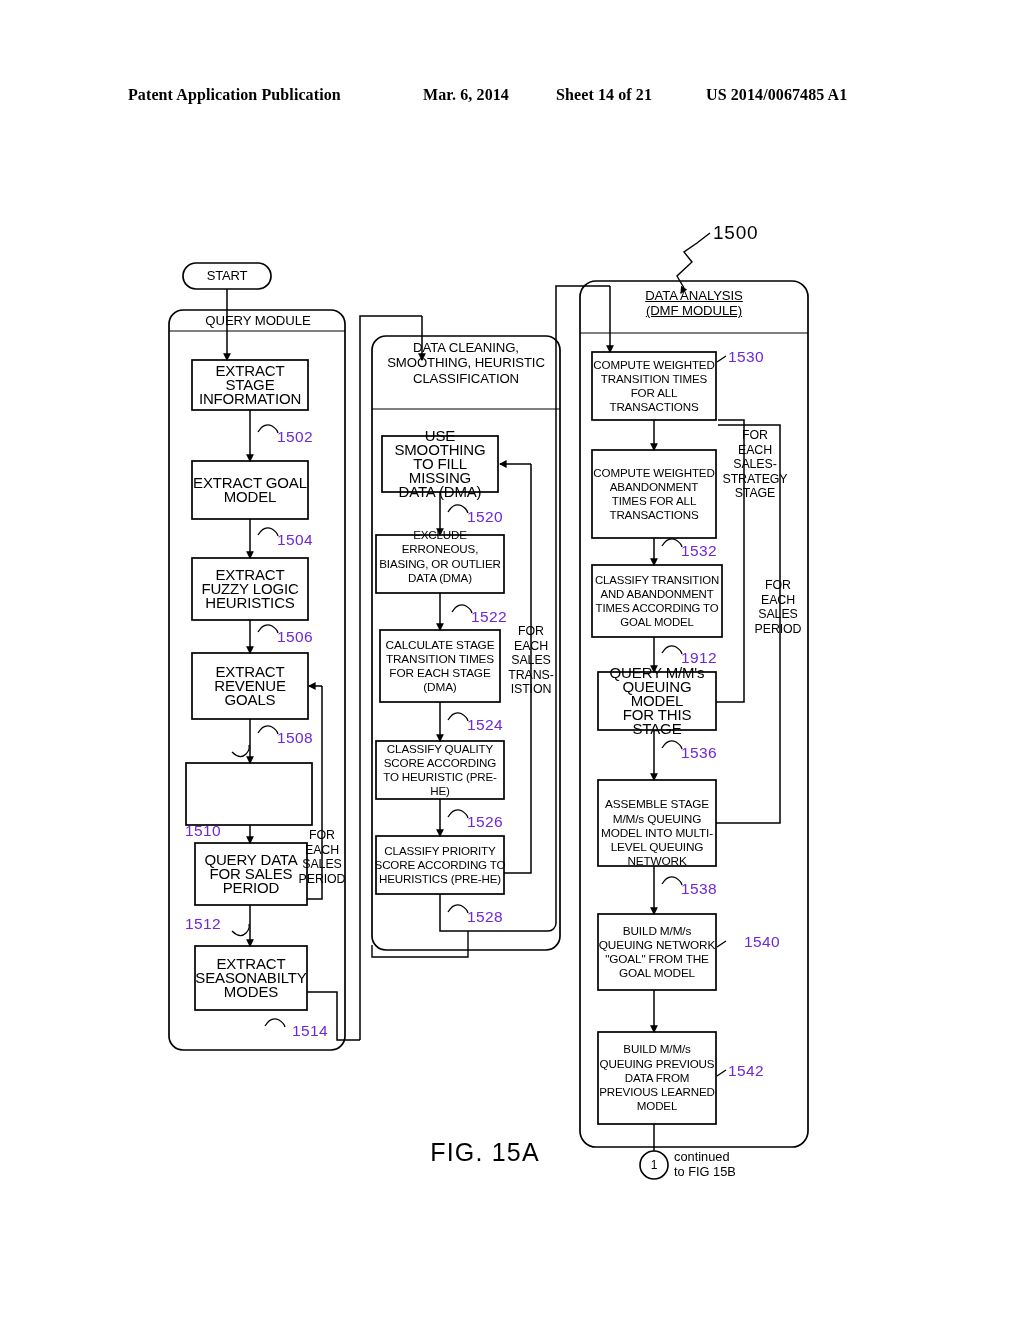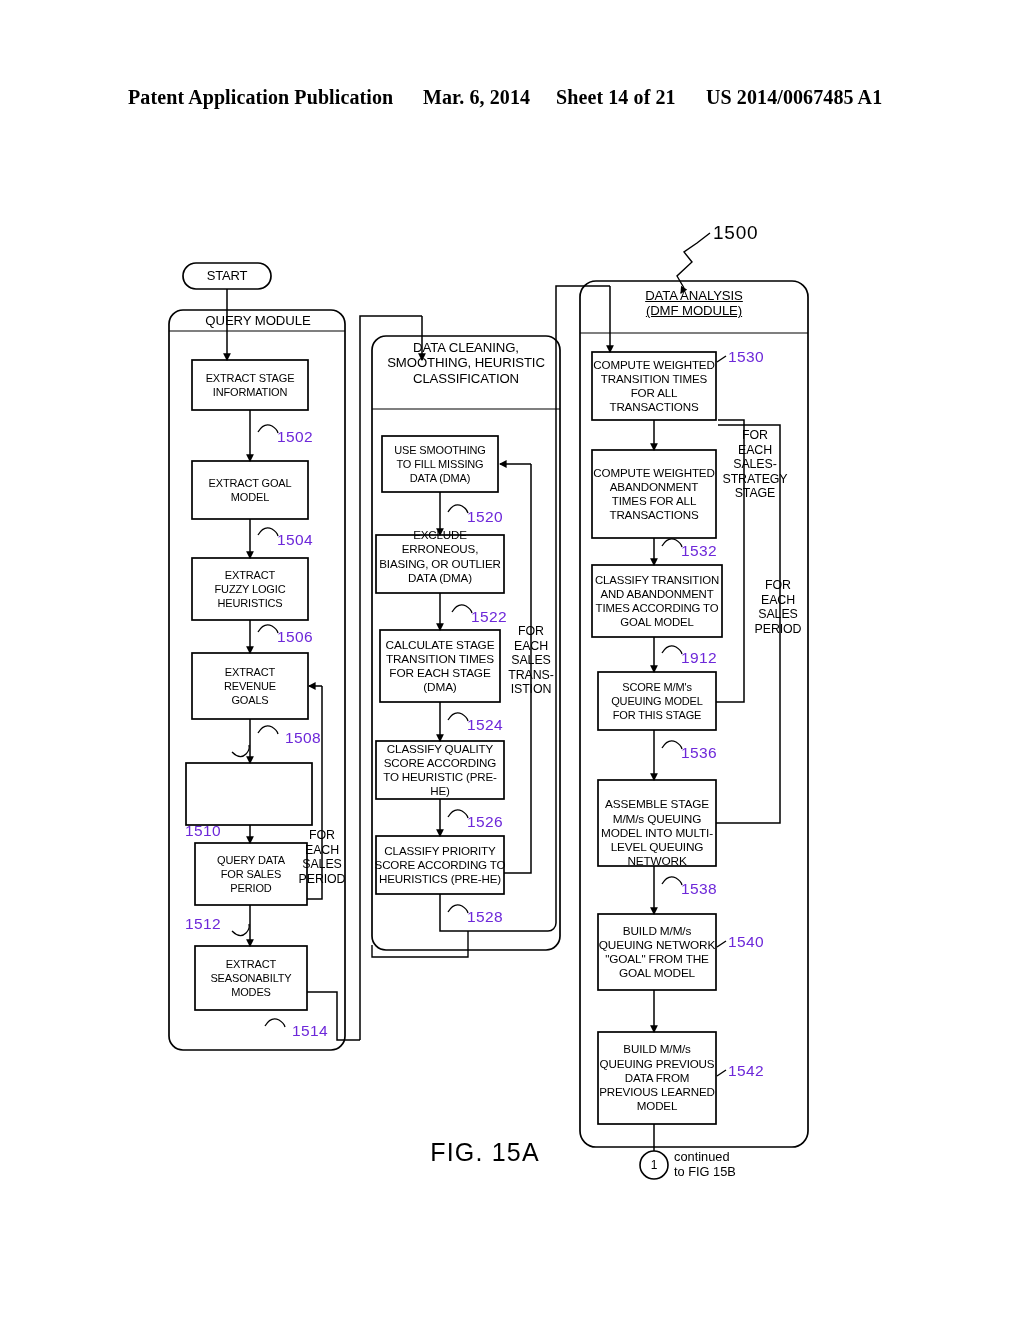--- a/index.html
+++ b/index.html
@@ -20,21 +20,21 @@
 
   
   #pub-header {
     position: absolute;
     left: 128px;
     top: 86px;
     width: 760px;
     height: 26px;
     font-family: "Liberation Serif", serif;
     font-weight: bold;
-    font-size: 20px;
+    font-size: 16px;
     letter-spacing: 0.1px;
     white-space: nowrap;
   }
   #pub-header .hdr-title { position: absolute; left: 0; top: 0; }
   #pub-header .hdr-date  { position: absolute; left: 295px; top: 0; text-align: center; }
   #pub-header .hdr-sheet { position: absolute; left: 428px; top: 0; }
   #pub-header .hdr-num   { position: absolute; left: 578px; top: 0; }
 
   
   #diagram-svg {
@@ -43,21 +43,21 @@
     top: 0;
     width: 1024px;
     height: 1320px;
   }
 
   
   .lbl {
     position: absolute;
     text-align: center;
     font-family: "Liberation Sans", sans-serif;
-    font-size: 11px;
+    font-size: 15px;
     line-height: 14.2px;
     letter-spacing: -0.15px;
     color: #000;
     white-space: pre-line;
     display: flex;
     align-items: center;
     justify-content: center;
   }
   .module-title {
     position: absolute;
@@ -261,21 +261,21 @@
   <div class="lbl" style="left:195px; top:843px; width:112px; height:62px;">QUERY DATA
 FOR SALES
 PERIOD</div>
   <div class="lbl" style="left:195px; top:946px; width:112px; height:64px;">EXTRACT
 SEASONABILTY
 MODES</div>
 
   <div class="refnum" style="left:277px; top:428px;">1502</div>
   <div class="refnum" style="left:277px; top:531px;">1504</div>
   <div class="refnum" style="left:277px; top:628px;">1506</div>
-  <div class="refnum" style="left:277px; top:729px;margin-left:8px;">1508</div>
+  <div class="refnum" style="left:277px; top:729px;">1508</div>
   <div class="refnum" style="left:185px; top:822px;">1510</div>
   <div class="refnum" style="left:185px; top:915px;">1512</div>
   <div class="refnum" style="left:292px; top:1022px;">1514</div>
 
   <div class="loop-lbl" style="left:296px; top:828px; width:52px;">FOR
 EACH
 SALES
 PERIOD</div>
 
   <div class="module-title" style="left:378px; top:340px; width:176px; height:66px;">DATA CLEANING,
@@ -319,21 +319,21 @@
 FOR ALL
 TRANSACTIONS</div>
   <div class="lbl" style="left:590px; top:450px; width:128px; height:88px; font-size:11.6px;">COMPUTE WEIGHTED
 ABANDONMENT
 TIMES FOR ALL
 TRANSACTIONS</div>
   <div class="lbl" style="left:590px; top:565px; width:134px; height:72px; font-size:11.4px;">CLASSIFY TRANSITION
 AND ABANDONMENT
 TIMES ACCORDING TO
 GOAL MODEL</div>
-  <div class="lbl" style="left:598px; top:672px; width:118px; height:58px;">SCORE M/M's
+  <div class="lbl" style="left:598px; top:672px; width:118px; height:58px;">QUERY M/M's
 QUEUING MODEL
 FOR THIS STAGE</div>
   <div class="lbl" style="left:596px; top:780px; width:122px; height:106px; font-size:11.8px;">ASSEMBLE STAGE
 M/M/s QUEUING
 MODEL INTO MULTI-
 LEVEL QUEUING
 NETWORK</div>
   <div class="lbl" style="left:596px; top:914px; width:122px; height:76px; font-size:11.8px;">BUILD M/M/s
 QUEUING NETWORK
 "GOAL" FROM THE
@@ -342,21 +342,21 @@
 QUEUING PREVIOUS
 DATA FROM
 PREVIOUS LEARNED
 MODEL</div>
 
   <div class="refnum" style="left:728px; top:348px;">1530</div>
   <div class="refnum" style="left:681px; top:542px;">1532</div>
   <div class="refnum" style="left:681px; top:649px;">1912</div>
   <div class="refnum" style="left:681px; top:744px;">1536</div>
   <div class="refnum" style="left:681px; top:880px;">1538</div>
-  <div class="refnum" style="left:728px; top:933px;">1540</div>
+  <div class="refnum" style="left:744px; top:933px;">1540</div>
   <div class="refnum" style="left:728px; top:1062px;">1542</div>
 
   <div class="loop-lbl" style="left:722px; top:428px; width:66px;">FOR
 EACH
 SALES-
 STRATEGY
 STAGE</div>
   <div class="loop-lbl" style="left:752px; top:578px; width:52px;">FOR
 EACH
 SALES

